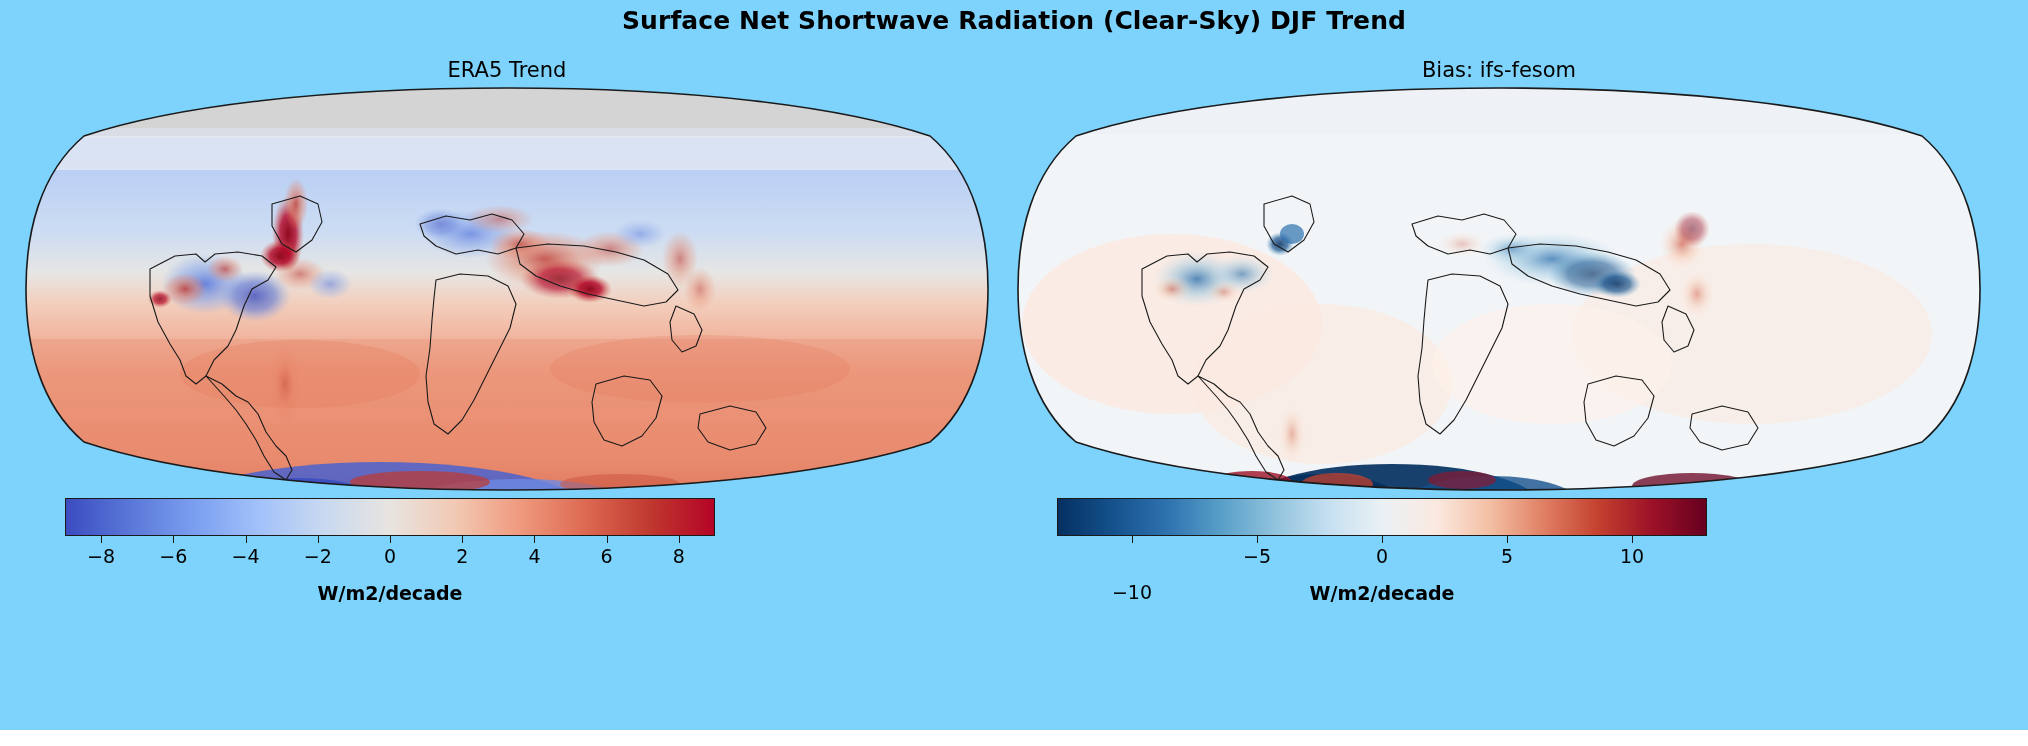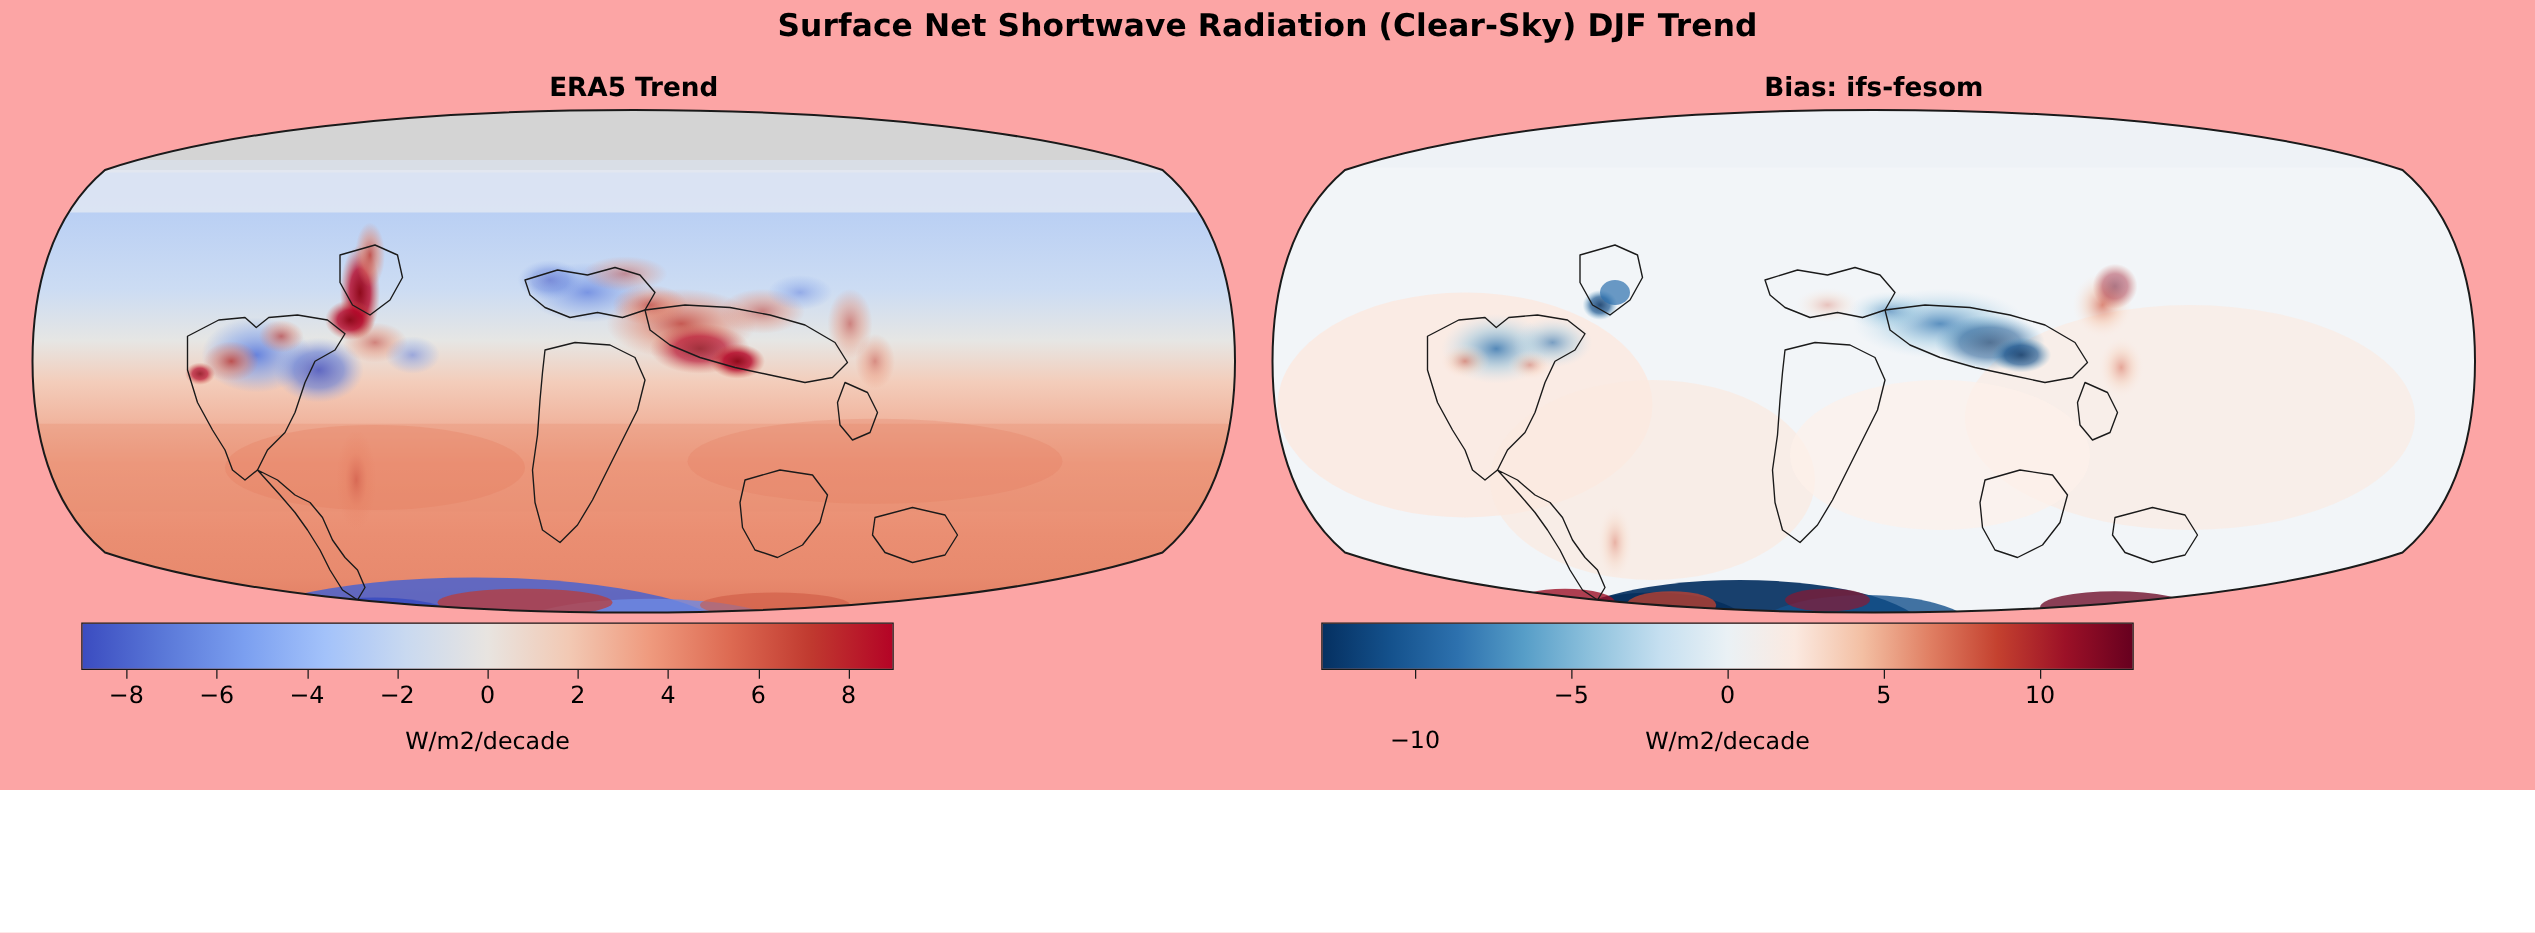--- a/index.html
+++ b/index.html
@@ -1,50 +1,50 @@
 <!DOCTYPE html>
 <html><head>
 <meta charset="utf-8">
 <style>
   html,body{margin:0;padding:0;background:#ffffff;}
   body{width:2028px;height:746px;font-family:"DejaVu Sans",sans-serif;color:#000;overflow:hidden;}
-  .figure{position:relative;width:2028px;height:632px;background:#fca5a5;}
+  .figure{position:relative;width:2028px;height:730px;background:#7dd3fc;}
 
   .fig-title{
     position:absolute;left:0;top:6px;width:2028px;text-align:center;
     font-size:25px;font-weight:bold;letter-spacing:.1px;
     font-family:"DejaVu Sans",sans-serif;
   }
 
   .panel{position:absolute;top:58px;width:1014px;height:600px;}
   .panel-left{left:0;}
   .panel-right{left:992px;}
 
   .panel-title{
     position:absolute;left:0;top:0;width:1014px;text-align:center;
-    font-size:21px;font-weight:bold;
+    font-size:21px;font-weight:normal;
   }
 
   .map-wrap{position:absolute;left:0;top:26px;width:1014px;height:410px;}
   .map-svg{position:absolute;left:0;top:0;width:1014px;height:410px;}
 
   .cbar-wrap{position:absolute;left:0;top:440px;width:1014px;height:130px;}
   .cbar{
     position:absolute;left:65px;top:0;width:650px;height:38px;
     border:1.6px solid #1a1a1a;box-sizing:border-box;
   }
   .cbar-right{left:65px;width:650px;}
   .cbar-ticks{position:absolute;left:65px;top:38px;width:650px;height:44px;}
   .tick{position:absolute;top:0;width:1px;height:7px;background:#1a1a1a;}
   .tick-label{
     position:absolute;top:9px;font-size:19px;text-align:center;
     width:70px;margin-left:-35px;
   }
   .cbar-label{
-    position:absolute;left:65px;top:84px;width:650px;text-align:center;font-size:19px;
+    position:absolute;left:65px;top:84px;width:650px;text-align:center;font-size:19px;font-weight:bold;
   }
 </style>
 </head>
 <body>
 
 <div class="figure">
 
   <div class="fig-title">Surface Net Shortwave Radiation (Clear-Sky) DJF Trend</div>
 
   <div class="panel panel-left">

